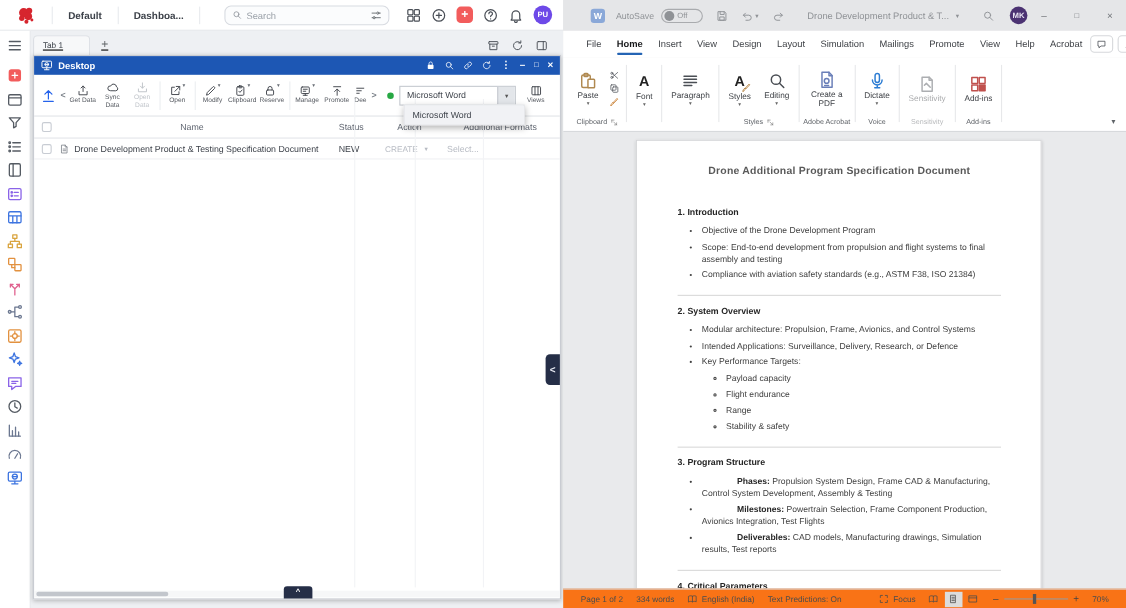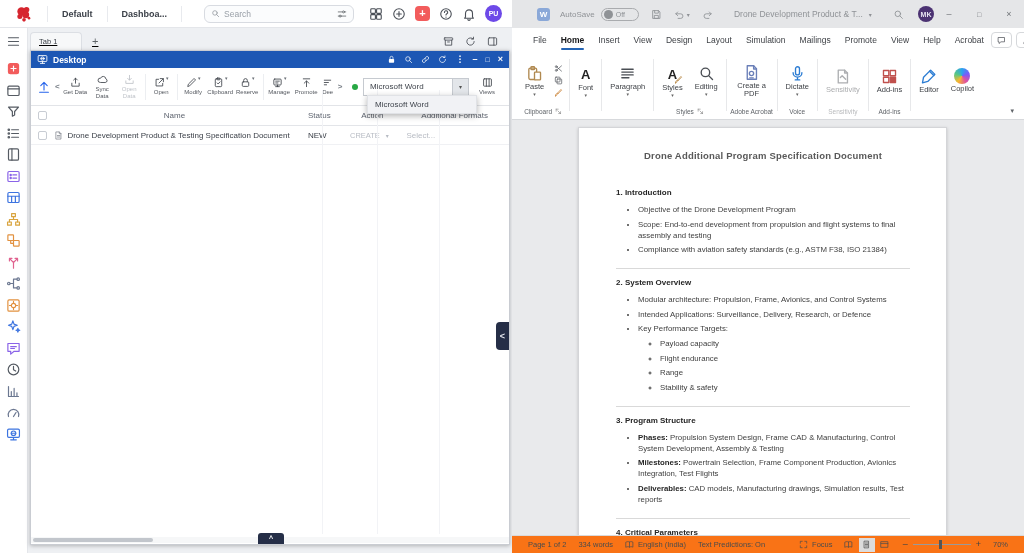--- a/index.html
+++ b/index.html
@@ -149,21 +149,21 @@
   .launchicn { width:7px; height:7px; color:#777; }
 
   .wdoc { position:absolute; left:0; top:120px; right:0; bottom:18px; background:#e9eaec; overflow:hidden; }
   .page { position:absolute; left:66px; top:7px; width:369px; height:600px; background:#fff;
     border:1px solid #d4d5d8; box-shadow:0 1px 3px rgba(0,0,0,.18); padding:22px 36px 0 37px; }
   .doctitle { text-align:center; font-size:9.5px; font-weight:bold; color:#595959; letter-spacing:.2px; margin-bottom:27px; }
   .dh { font-size:8px; font-weight:bold; color:#262626; margin-bottom:7px; }
   .page ul { list-style:disc; margin-left:22px; margin-bottom:2px; }
   .page ul.sub { list-style:circle; margin-left:44px; margin-top:4px; }
   .page li { font-size:7.8px; color:#404040; line-height:11px; margin-bottom:3.5px; }
-  .page li b { color:#262626; }
+  .page li b { color:#262626;margin-left:32px; }
   .docrule { border:none; border-top:1px solid #d9d9d9; margin:13px 0 9px; }
 
   .wstatus { position:absolute; left:0; bottom:0; width:512px; height:18px; background:#f97316;
     border-top:1px solid #d9dadc; display:flex; align-items:center; font-size:7.5px; color:#4c4c4c; padding:0 16px; }
   .stit { margin-right:12px; white-space:nowrap; }
   .sticn { width:9px; height:9px; color:#4c4c4c; margin-right:4px; }
   .focuswrap { display:flex; align-items:center; margin-left:22px; }
   .viewbtns { margin-left:auto; display:flex; align-items:center; gap:2px; }
   .viewbtn { width:16px; height:14px; display:flex; align-items:center; justify-content:center; color:#4c4c4c; }
   .viewbtn.sel { background:#dcdcdc; }
@@ -876,38 +876,20 @@
                 </svg>
               </span>
             <span class="blabel">Add-ins</span>
           </div>
         </div>
         <div class="rglabel">
             <span>Add-ins</span>
           </div>
       </div>
       <span class="rsep"></span>
-      <div class="rgrp">
-        <div class="rbtns">
-          <div class="rbig">
-            <span class="bicn" style="color:#2b7cd3">
-                <svg viewBox="0 0 24 24" fill="none" stroke="currentColor" stroke-width="1.9" stroke-linecap="round" stroke-linejoin="round" style="width:100%;height:100%;display:block">
-                  <path d="M13.5 4.5l6 6"></path>
-                  <path d="M5 13L15 3l6 6L11 19l-7.5 2z"></path>
-                </svg>
-              </span>
-            <span class="blabel">Editor</span>
-          </div>
-          <div class="rbig">
-            <span class="copiloticn"></span>
-            <span class="blabel">Copilot</span>
-          </div>
-        </div>
-        <div class="rglabel"></div>
-      </div>
       <span class="ribcollapse">▾</span>
     </div>
 
     <div class="wdoc">
       <div class="page">
         <div class="doctitle">Drone Additional Program Specification Document</div>
 
         <div class="dh">1. Introduction</div>
         <ul>
           <li>Objective of the Drone Development Program</li>

